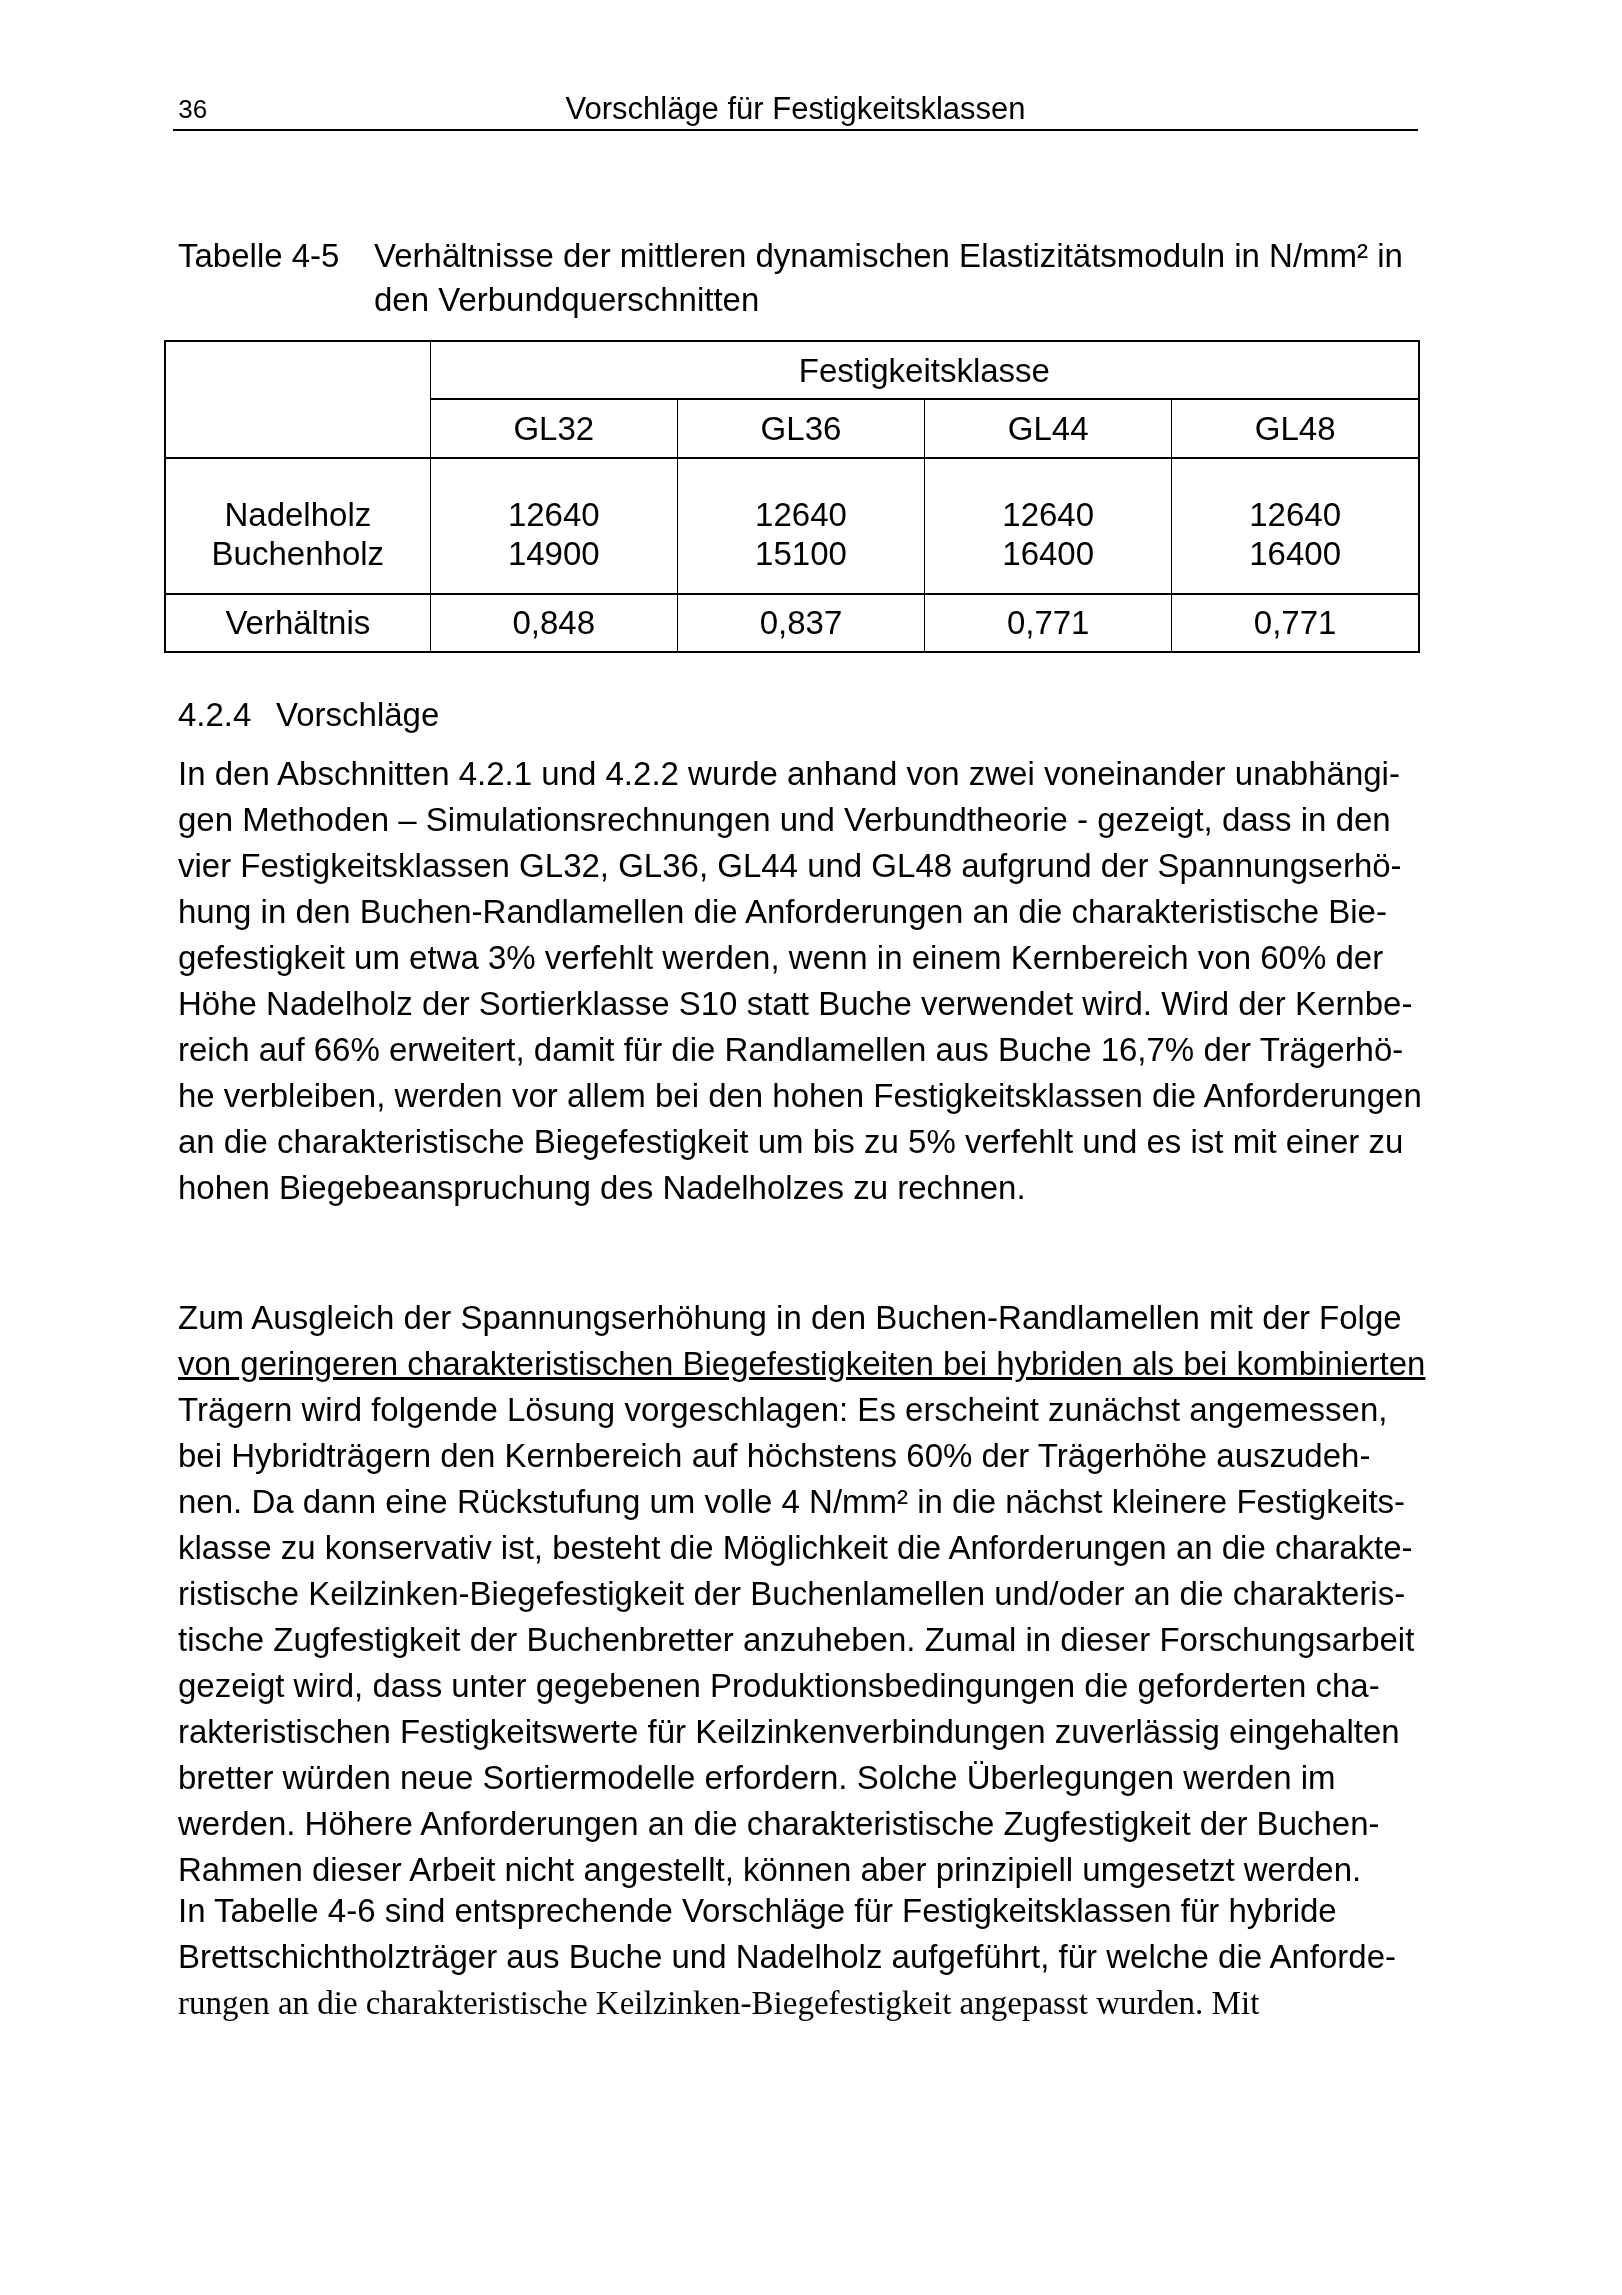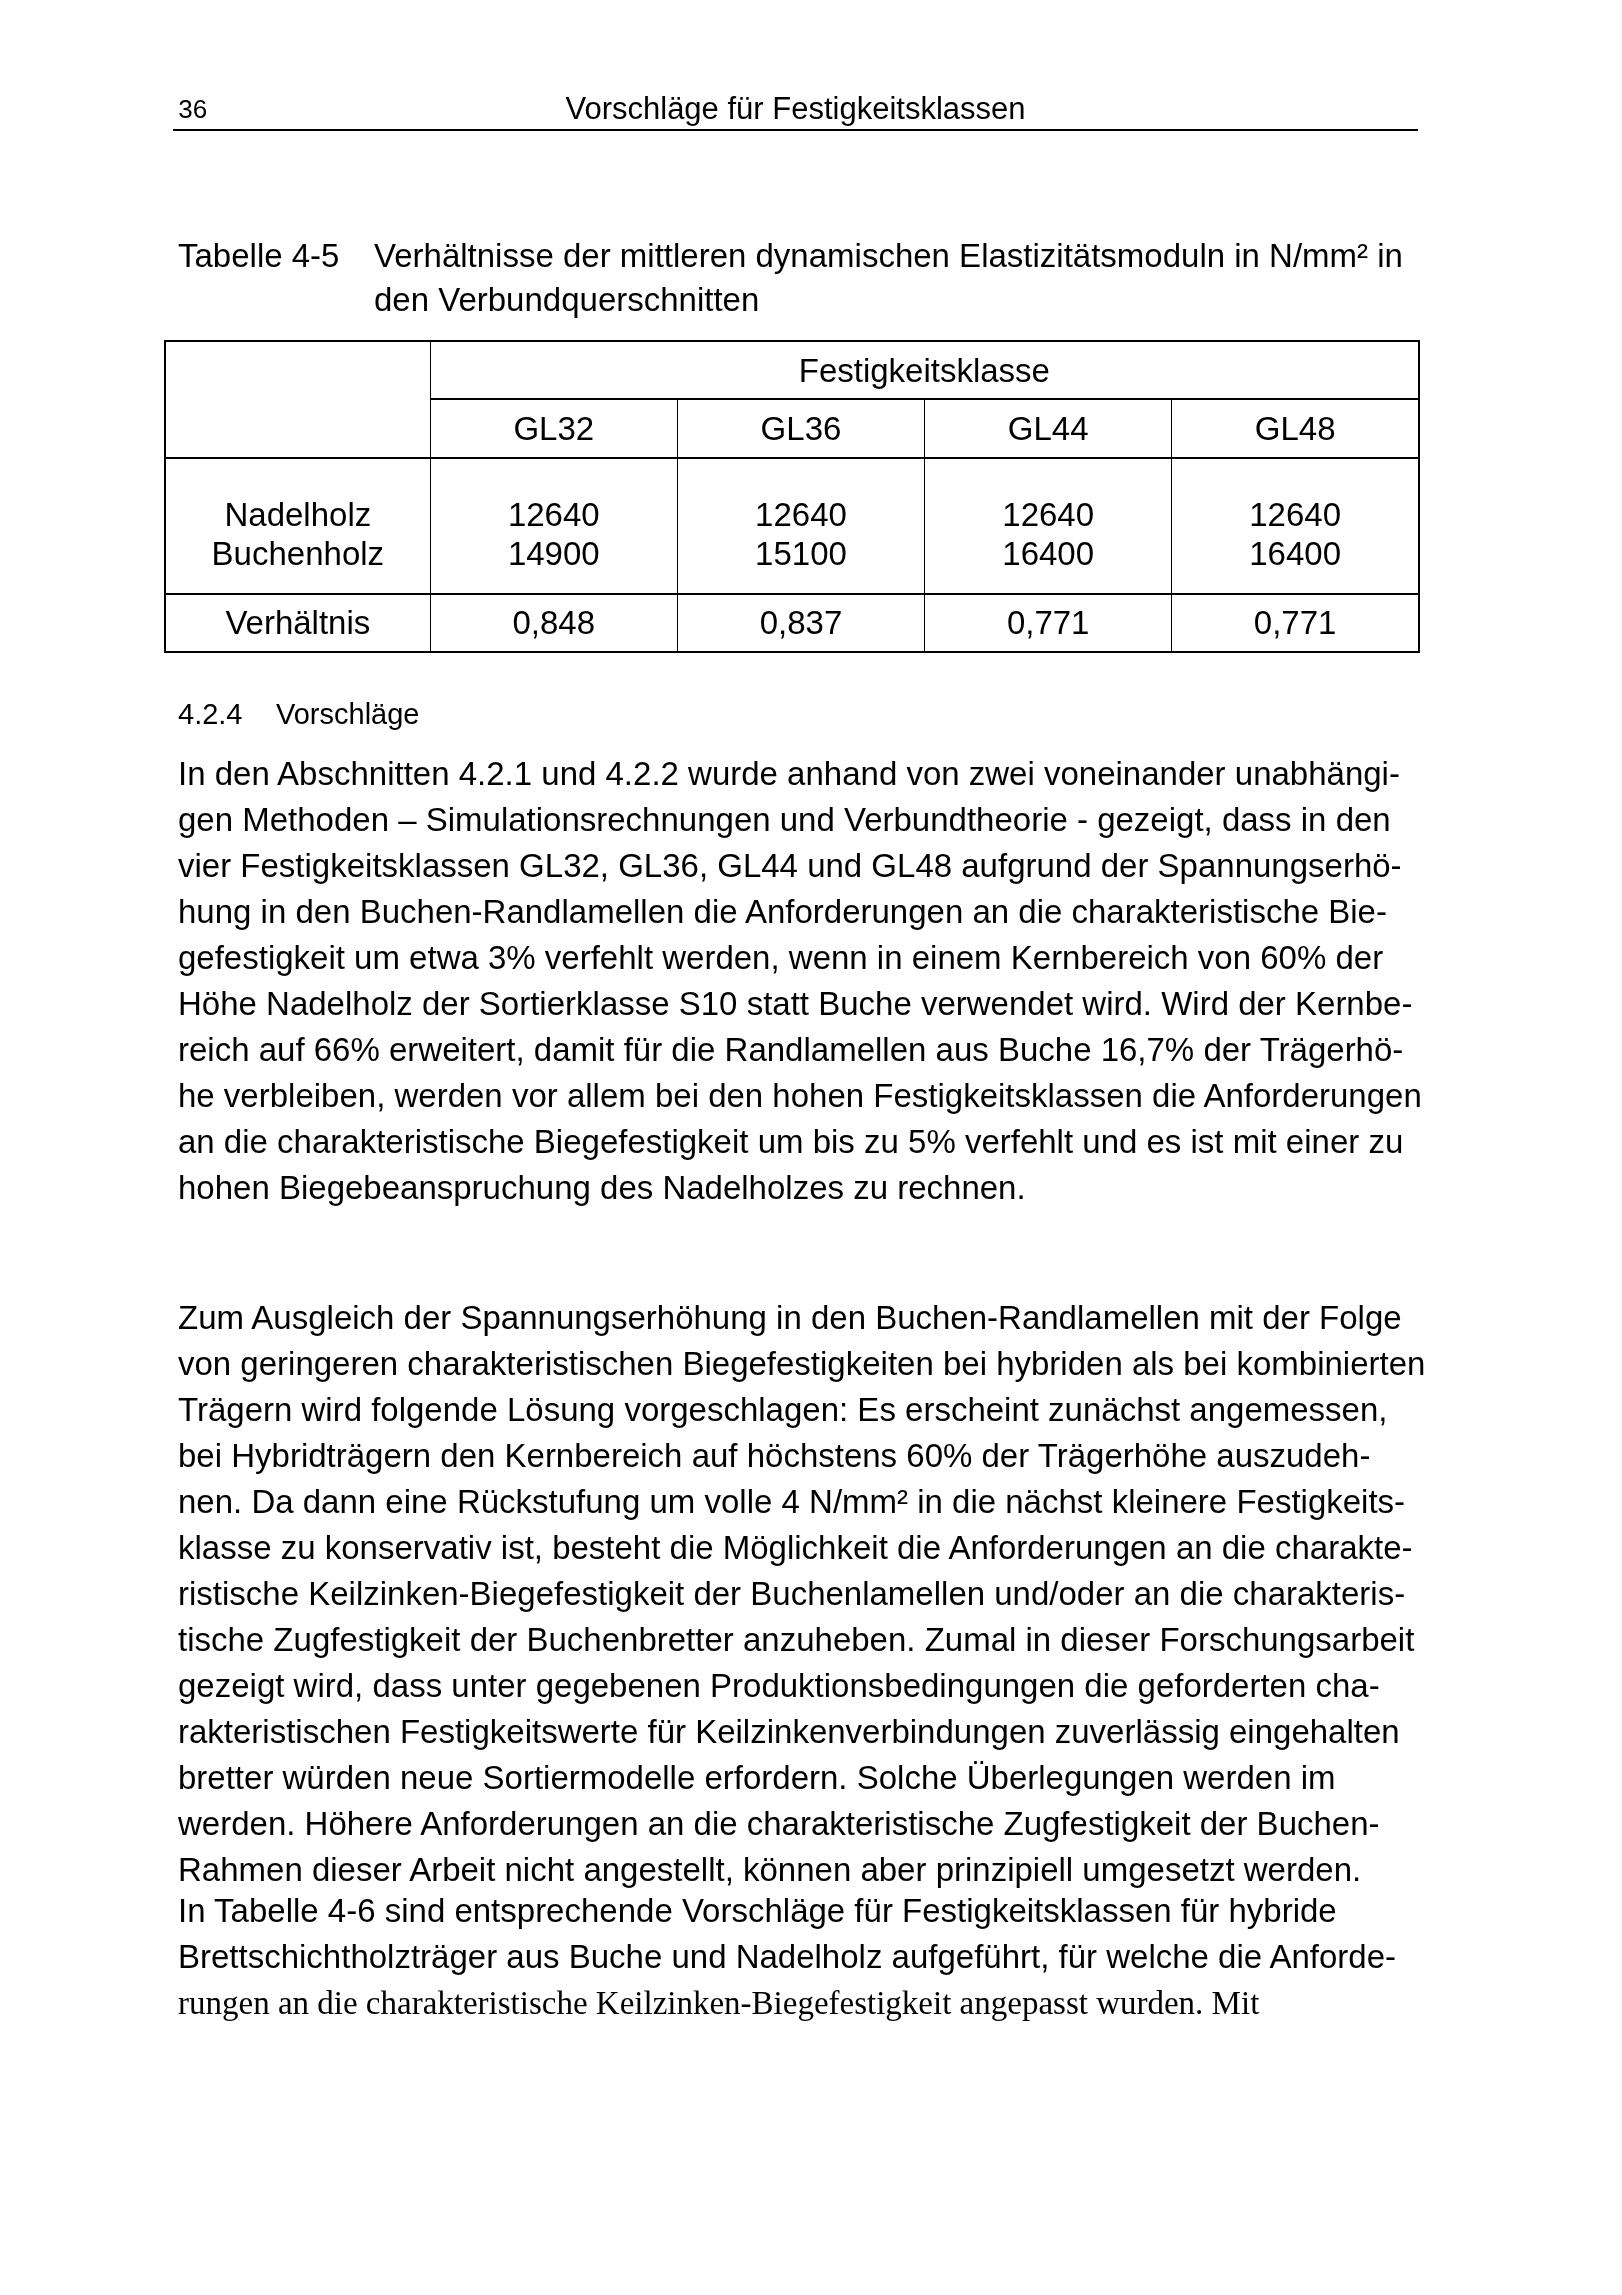--- a/index.html
+++ b/index.html
@@ -23,21 +23,21 @@
   table.data-table col.cn { width: 247px; }
   tr.r-head1 td { height: 56px; border-top: 2.6px solid #000; }
   tr.r-head2 td { height: 57px; }
   tr.r-head2 td.cls { border-top: 2px solid #000; }
   tr.r-data1 td { height: 56px; border-top: 2.6px solid #000; padding-top: 19px; vertical-align: bottom; }
   tr.r-data2 td { height: 56px; vertical-align: top; padding-bottom: 2.6px; }
   tr.r-ratio td { height: 56px; border-top: 2.6px solid #000; border-bottom: 2.6px solid #000; }
   td.outer-left { border-left: 2.6px solid #000 !important; }
   td.outer-right { border-right: 2.6px solid #000 !important; }
 
-  .heading { left: 178px; top: 695px; font-size: 29px; line-height: 39px; }
+  .heading { left: 178px; top: 695px; font-size: 33px; line-height: 39px; }
   .heading .num { display: inline-block; width: 98px; }
 
   .para { left: 178px; width: 1241px; font-size: 33px; }
   .line { display: block; height: 46px; line-height: 46px; text-align: justify; text-align-last: justify; white-space: nowrap; }
   .line.last { text-align: left; text-align-last: left; }
 </style>
 </head>
 <body>
 
 <div class="abs running-header">
@@ -108,21 +108,21 @@
     <div class="line" style="white-space: nowrap; word-spacing: 0px; text-align: left; text-align-last: left;">hung in den Buchen-Randlamellen die Anforderungen an die charakteristische Bie-</div>
     <div class="line" style="white-space: nowrap; word-spacing: 0px; text-align: left; text-align-last: left;">gefestigkeit um etwa 3% verfehlt werden, wenn in einem Kernbereich von 60% der</div>
     <div class="line" style="white-space: nowrap; word-spacing: 0px; text-align: left; text-align-last: left;">Höhe Nadelholz der Sortierklasse S10 statt Buche verwendet wird. Wird der Kernbe-</div>
     <div class="line" style="white-space: nowrap; word-spacing: 0px; text-align: left; text-align-last: left;">reich auf 66% erweitert, damit für die Randlamellen aus Buche 16,7% der Trägerhö-</div>
     <div class="line" style="white-space: nowrap; word-spacing: 0px; text-align: left; text-align-last: left;">he verbleiben, werden vor allem bei den hohen Festigkeitsklassen die Anforderungen</div>
     <div class="line" style="white-space: nowrap; word-spacing: 0px; text-align: left; text-align-last: left;">an die charakteristische Biegefestigkeit um bis zu 5% verfehlt und es ist mit einer zu</div>
     <div class="line last" style="white-space: nowrap;">hohen Biegebeanspruchung des Nadelholzes zu rechnen.</div>
   </div>
 <div class="abs para" style="top:1255px">
     <div class="line" style="white-space: nowrap; word-spacing: 0px; text-align: left; text-align-last: left; margin-top: 40px;">Zum Ausgleich der Spannungserhöhung in den Buchen-Randlamellen mit der Folge</div>
-    <div class="line" style="white-space: nowrap; word-spacing: 0px; text-align: left; text-align-last: left;">von geringeren charakteristischen Biegefestigkeiten bei hybriden als bei kombinierten</div>
+    <div class="line" style="white-space: nowrap; word-spacing: 0px; text-align: left; text-align-last: left; text-decoration: underline;">von geringeren charakteristischen Biegefestigkeiten bei hybriden als bei kombinierten</div>
     <div class="line" style="white-space: nowrap; word-spacing: 0px; text-align: left; text-align-last: left;">Trägern wird folgende Lösung vorgeschlagen: Es erscheint zunächst angemessen,</div>
     <div class="line" style="white-space: nowrap; word-spacing: 0px; text-align: left; text-align-last: left;">bei Hybridträgern den Kernbereich auf höchstens 60% der Trägerhöhe auszudeh-</div>
     <div class="line" style="white-space: nowrap; word-spacing: 0px; text-align: left; text-align-last: left;">nen. Da dann eine Rückstufung um volle 4 N/mm² in die nächst kleinere Festigkeits-</div>
     <div class="line" style="white-space: nowrap; word-spacing: 0px; text-align: left; text-align-last: left;">klasse zu konservativ ist, besteht die Möglichkeit die Anforderungen an die charakte-</div>
     <div class="line" style="white-space: nowrap; word-spacing: 0px; text-align: left; text-align-last: left;">ristische Keilzinken-Biegefestigkeit der Buchenlamellen und/oder an die charakteris-</div>
     <div class="line" style="white-space: nowrap; word-spacing: 0px; text-align: center; text-align-last: left;">tische Zugfestigkeit der Buchenbretter anzuheben. Zumal in dieser Forschungsarbeit</div>
     <div class="line" style="white-space: nowrap; word-spacing: 0px; text-align: left; text-align-last: left;">gezeigt wird, dass unter gegebenen Produktionsbedingungen die geforderten cha-</div>
     <div class="line" style="white-space: nowrap; word-spacing: 0px; text-align: left; text-align-last: left;">rakteristischen Festigkeitswerte für Keilzinkenverbindungen zuverlässig eingehalten</div>
     <div class="line" style="white-space: nowrap; word-spacing: 0px; text-align: left; text-align-last: left;">bretter würden neue Sortiermodelle erfordern. Solche Überlegungen werden im</div>
     <div class="line" style="white-space: nowrap; word-spacing: 0px; text-align: left; text-align-last: left;">werden. Höhere Anforderungen an die charakteristische Zugfestigkeit der Buchen-</div>

